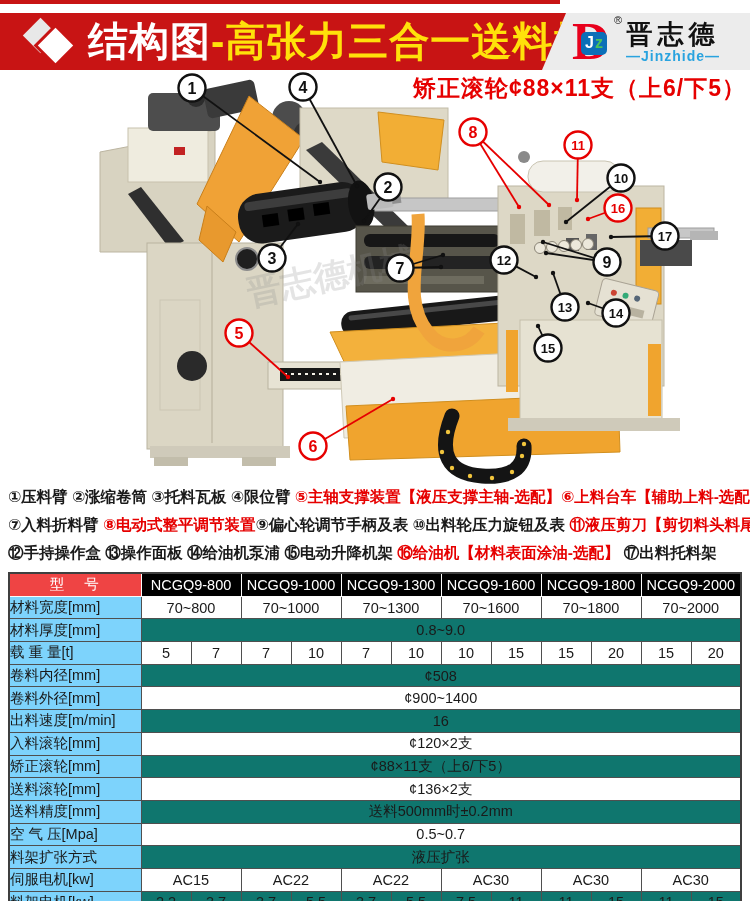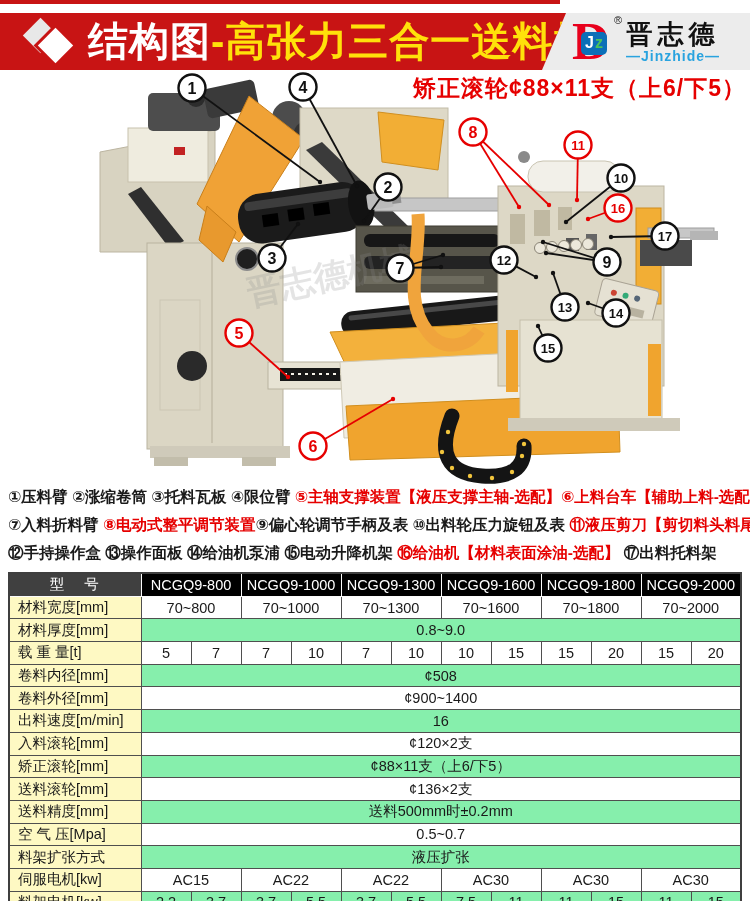--- a/index.html
+++ b/index.html
@@ -38,23 +38,23 @@
   
   .legend{position:absolute;left:8px;top:483px;width:738px;font-size:15.5px;font-weight:700;
           line-height:28px;z-index:3;}
   .legend-line{white-space:nowrap;}
   
   table.spec{position:absolute;left:8px;top:572px;width:734px;border-collapse:collapse;
              table-layout:fixed;font-size:14.5px;color:#1a1a1a;border:2px solid #3f3f3f;z-index:3;}
   .spec td{border:1px solid #4f4f4f;text-align:center;height:21.7px;padding:0;
            overflow:hidden;white-space:nowrap;}
   .spec tr.head td{background:#000000;color:#fff;border:1px solid #fbfbfb;border-top-color:#3f3f3f;}
-  .spec td.lab{text-align:left;padding-left:8px;background:#fef9c3;}
-  .spec tr.head td.lab{text-align:center;padding-left:6px;background:#404040;letter-spacing:8px;margin-left:12px;}
-  .spec tr.shade td:not(.lab){background:#86efac;}
+  .spec td.lab{text-align:left;padding-left:0;background:#7dd3fc;}
+  .spec tr.head td.lab{text-align:center;padding-left:6px;background:#ef4444;letter-spacing:8px;margin-left:12px;}
+  .spec tr.shade td:not(.lab){background:#0f766e;}
 </style>
 </head>
 <body>
 
 <div class="page">
 
   <div class="top-strip"></div>
   <div class="logo-panel">
     <div class="logo-d">
       <div class="d">D</div>

